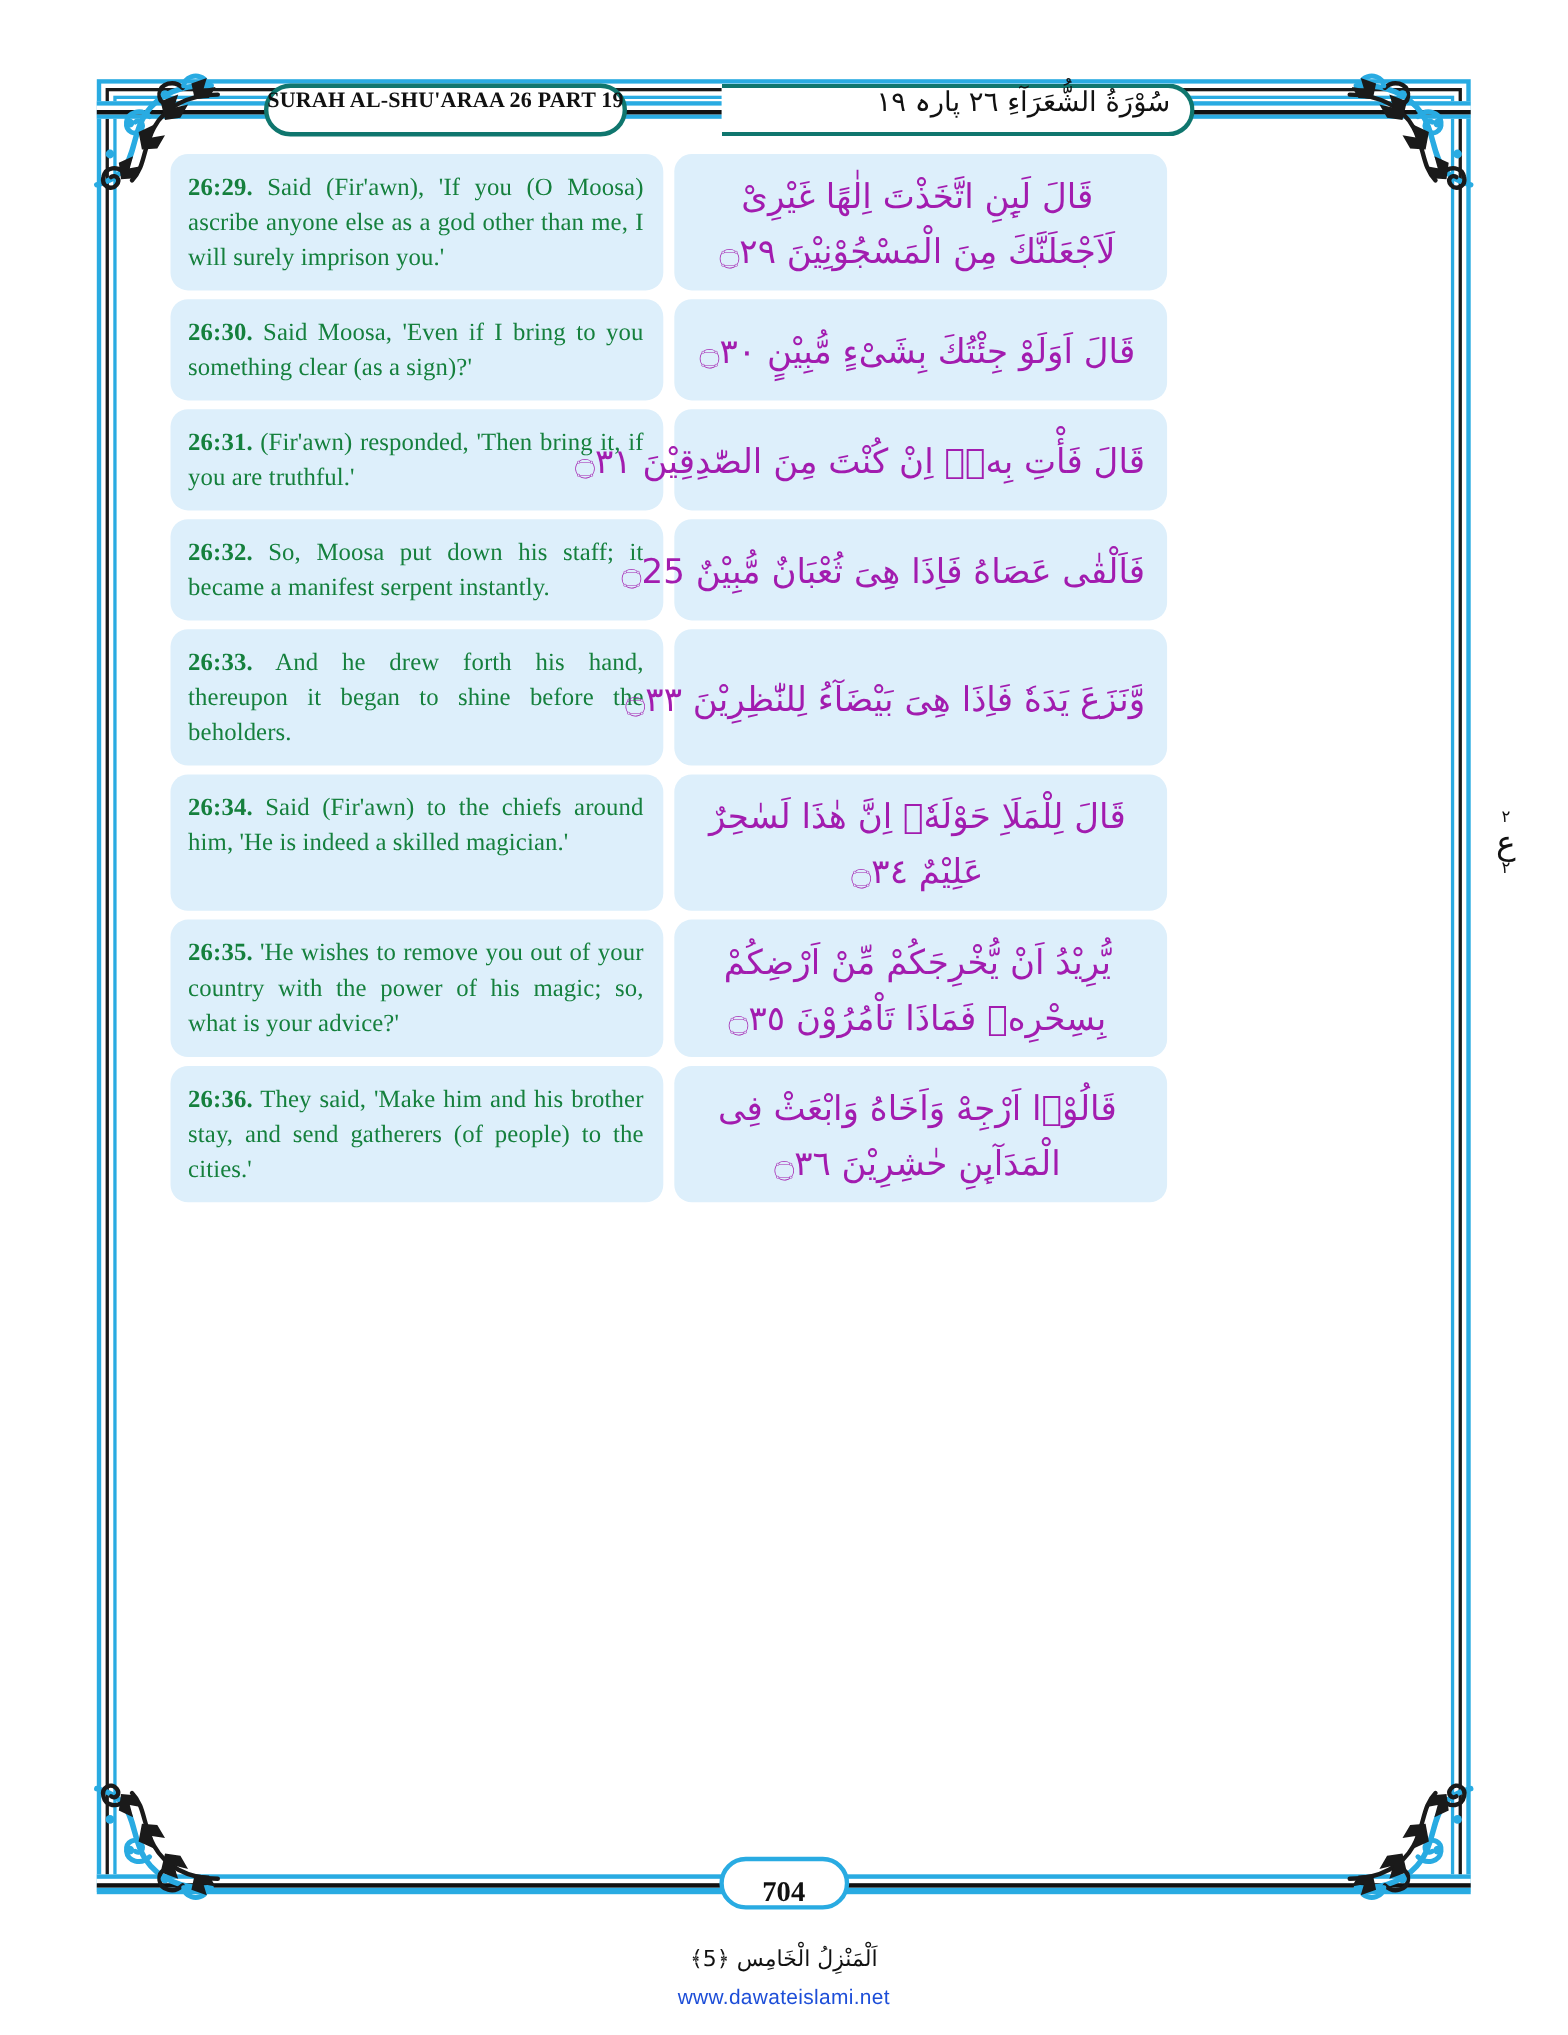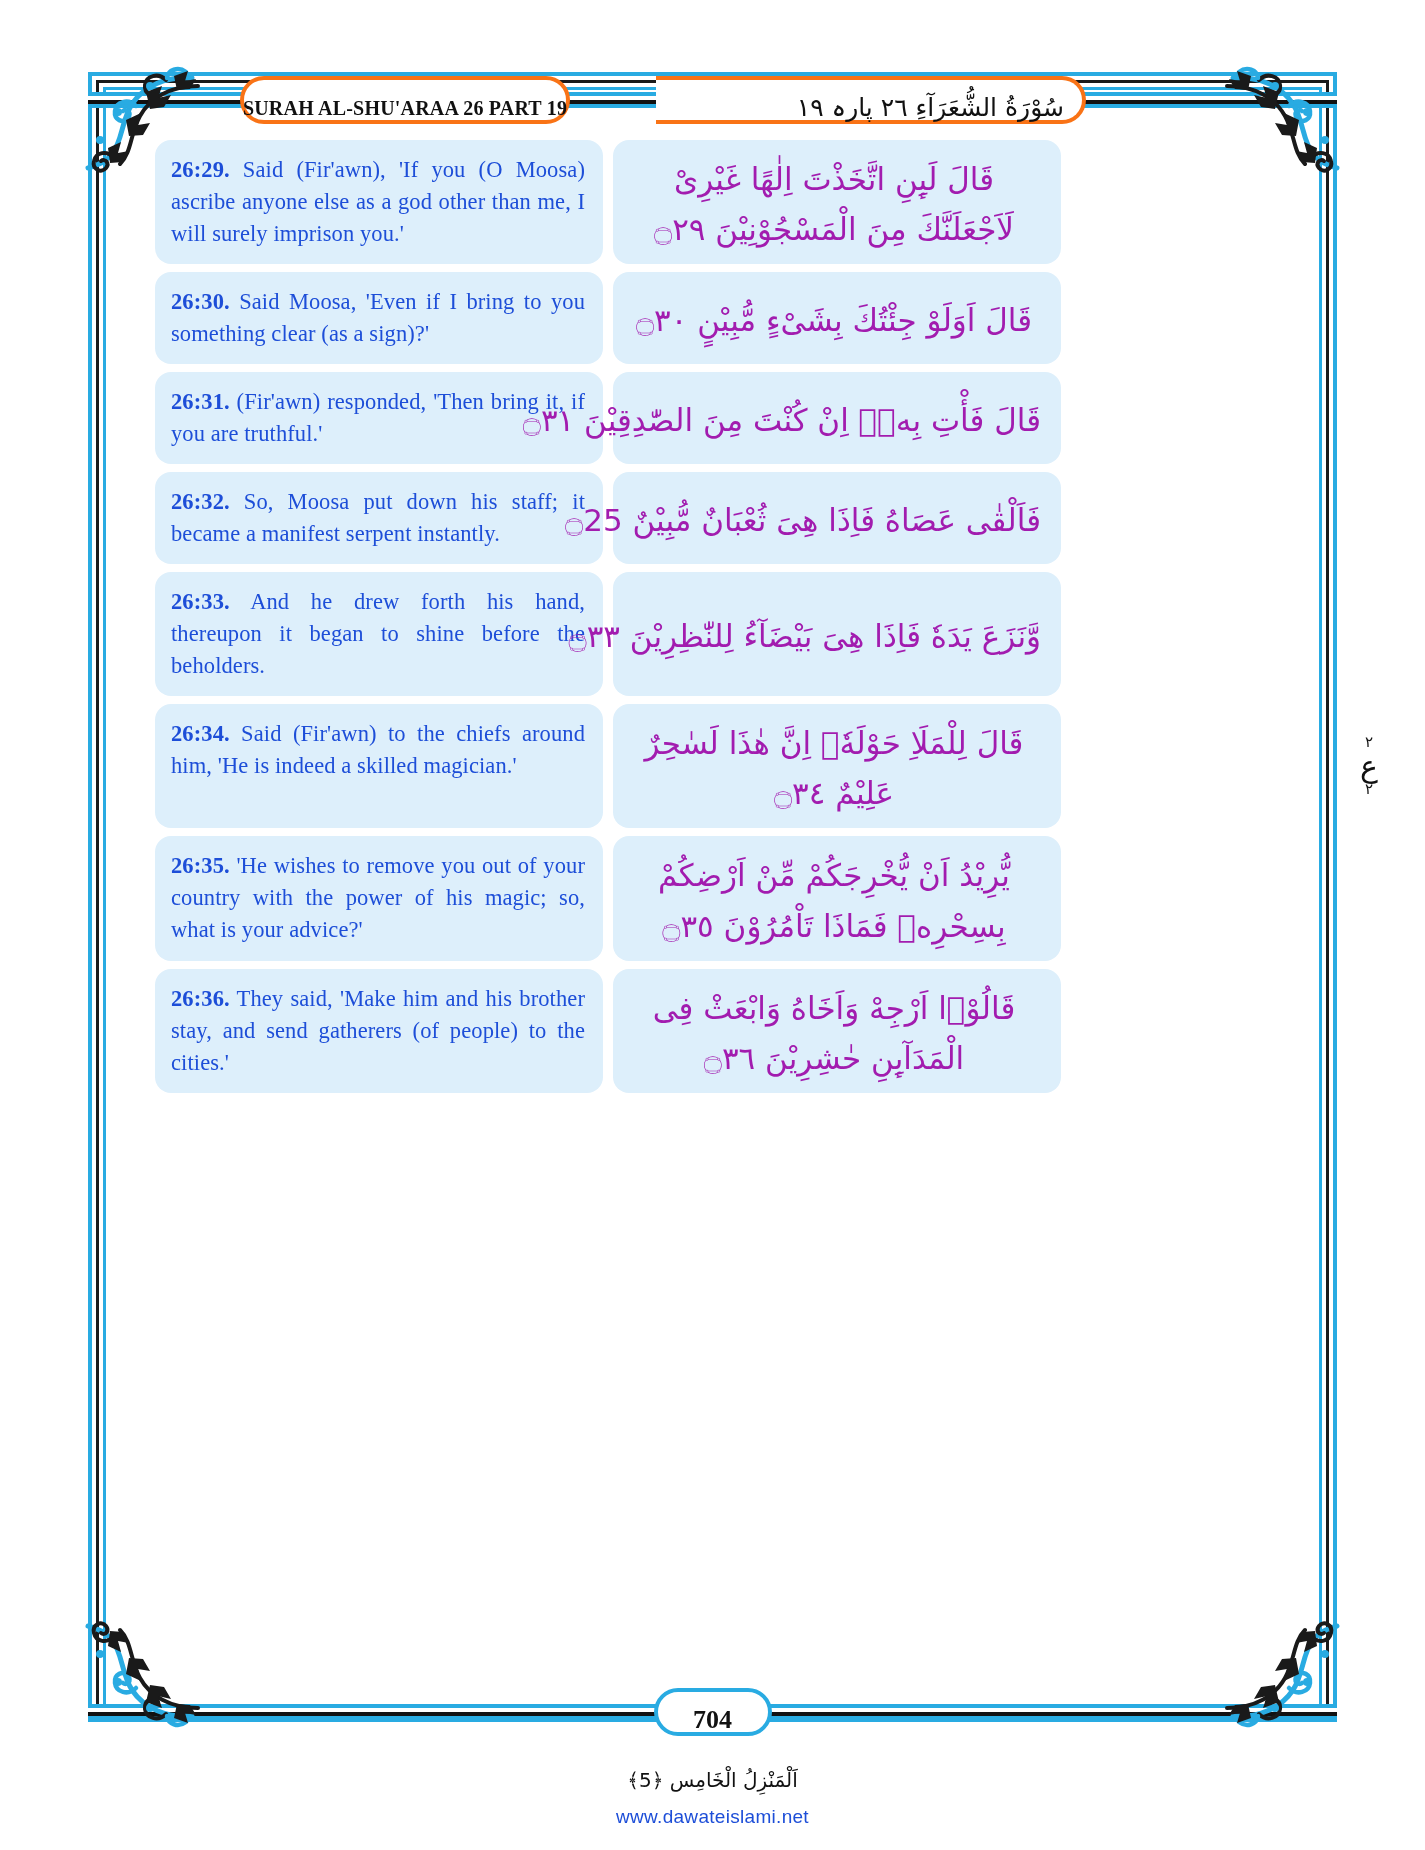--- a/index.html
+++ b/index.html
@@ -74,24 +74,24 @@
     left: 0; right: 0;
     top: 4px;
     height: 4px;
     background: #111111;
   }
 
   .pill {
     position: absolute;
     box-sizing: border-box;
     background: #ffffff;
-    border: 4px solid #f97316;
+    border: 4px solid #0f766e;
     border-radius: 999px;
     display: flex;
-    align-items: flex-end;
+    align-items: flex-start;
     justify-content: center;
     z-index: 4;
   }
   .pill-left {
     left: 152px;
     top: 4px;
     width: 330px;
     height: 48px;
   }
   .pill-left .label {
@@ -152,21 +152,21 @@
     background: #ddeffb;
     border-radius: 16px;
     box-sizing: border-box;
   }
   .cell-en {
     width: 448px;
     padding: 14px 18px 14px 16px;
     font-family: "Liberation Serif", serif;
     font-size: 22.5px;
     line-height: 1.42;
-    color: #1d4ed8;
+    color: #15803d;
     text-align: justify;
     text-align-last: left;
     letter-spacing: 0.1px;
   }
   .cell-en .vnum {
     font-weight: bold;
   }
   .cell-ar {
     width: 448px;
     padding: 14px 20px 10px 14px;

